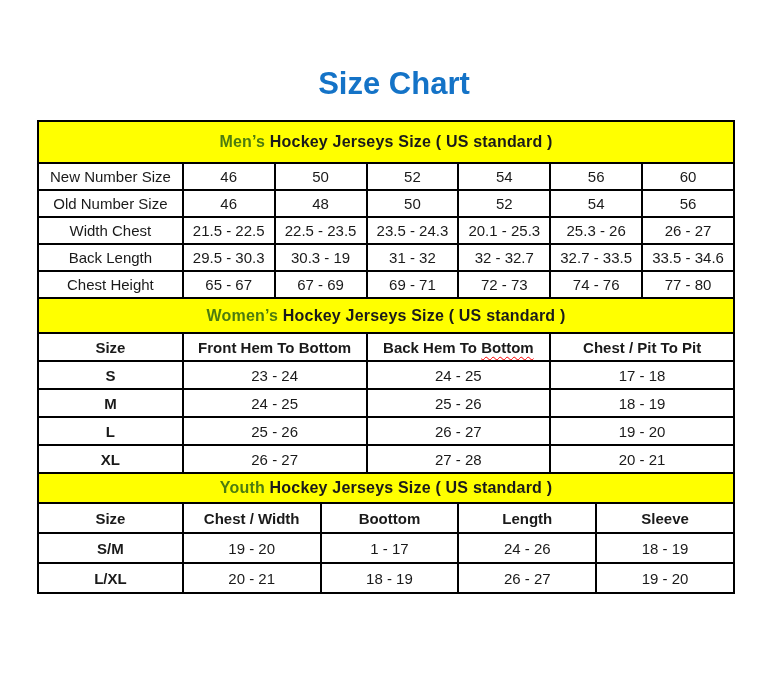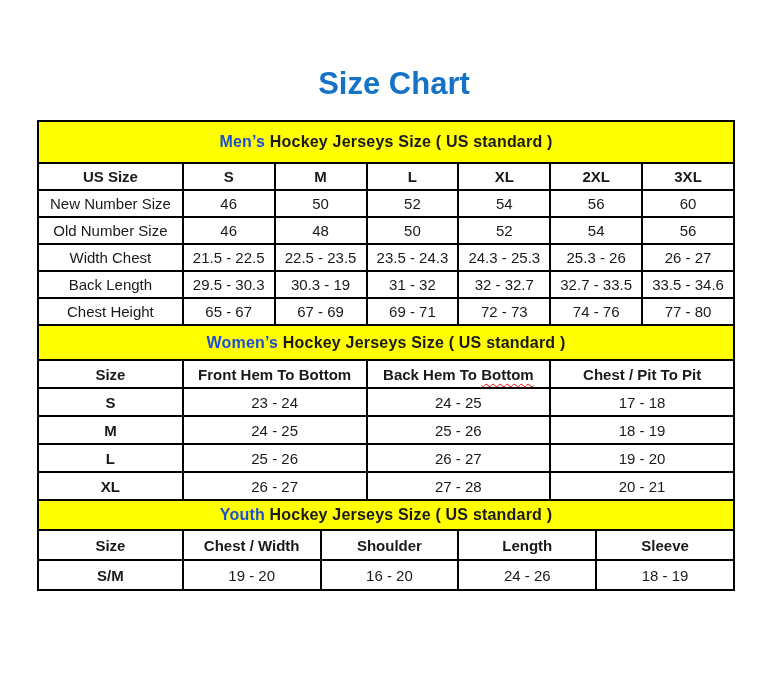--- a/index.html
+++ b/index.html
@@ -62,21 +62,21 @@
   .youth tr.band td { height: 28px; margin-top: 19px; }
 
   .men   td, .men   th { height: 25px; }
   .women td, .women th { height: 26px; margin-left: 17px; }
   .youth td, .youth th { height: 28px; }
 
   tr.head th { font-weight: bold; }
   td.rlabel-bold { font-weight: bold; }
   td.rlabel-normal { font-weight: normal; }
 
-  .accent { color: #1d4ed8; }
+  .accent { color: #4d7c0f; }
 
   .wavy {
     text-decoration-line: underline;
     text-decoration-style: wavy;
     text-decoration-color: #ff0000;
     text-decoration-thickness: 1px;
     text-underline-offset: 3px;
   }
 </style>
 </head>
@@ -92,29 +92,20 @@
       <col style="width:13.2%">
         <col style="width:13.2%">
         <col style="width:13.2%">
       <col style="width:13.2%">
         <col style="width:13.2%">
         <col style="width:13.2%">
     </colgroup>
     <tbody>
       <tr class="band">
         <td colspan="7"><span class="accent">Men’s</span><span> Hockey Jerseys Size ( US standard )</span></td>
-      </tr>
-      <tr class="head">
-        <th>US Size</th>
-        <th>S</th>
-        <th>M</th>
-        <th>L</th>
-        <th>XL</th>
-        <th>2XL</th>
-        <th>3XL</th>
       </tr>
       <tr>
         <td class="rlabel-normal">New Number Size</td>
         <td>46</td>
         <td>50</td>
         <td>52</td>
         <td>54</td>
         <td>56</td>
         <td>60</td>
       </tr>
@@ -125,21 +116,21 @@
         <td>50</td>
         <td>52</td>
         <td>54</td>
         <td>56</td>
       </tr>
       <tr>
         <td class="rlabel-normal">Width Chest</td>
         <td>21.5 - 22.5</td>
         <td>22.5 - 23.5</td>
         <td>23.5 - 24.3</td>
-        <td>24.3 - 25.3</td>
+        <td>20.1 - 25.3</td>
         <td>25.3 - 26</td>
         <td>26 - 27</td>
       </tr>
       <tr>
         <td class="rlabel-normal">Back Length</td>
         <td>29.5 - 30.3</td>
         <td>30.3 - 19</td>
         <td>31 - 32</td>
         <td>32 - 32.7</td>
         <td>32.7 - 33.5</td>
@@ -209,27 +200,34 @@
         <col style="width:19.8%">
         <col style="width:19.8%">
     </colgroup>
     <tbody>
       <tr class="band">
         <td colspan="5"><span class="accent">Youth</span><span> Hockey Jerseys Size ( US standard )</span></td>
       </tr>
       <tr class="head">
         <th>Size</th>
         <th>Chest / Width</th>
-        <th>Shoulder</th>
+        <th>Boottom</th>
         <th>Length</th>
         <th>Sleeve</th>
       </tr>
       <tr>
         <td class="rlabel-bold">S/M</td>
         <td>19 - 20</td>
-        <td>16 - 20</td>
+        <td>1 - 17</td>
         <td>24 - 26</td>
         <td>18 - 19</td>
       </tr>
+      <tr>
+        <td class="rlabel-bold">L/XL</td>
+        <td>20 - 21</td>
+        <td>18 - 19</td>
+        <td>26 - 27</td>
+        <td>19 - 20</td>
+      </tr>
     </tbody>
   </table>
 
 </div>
 
 </body></html>

